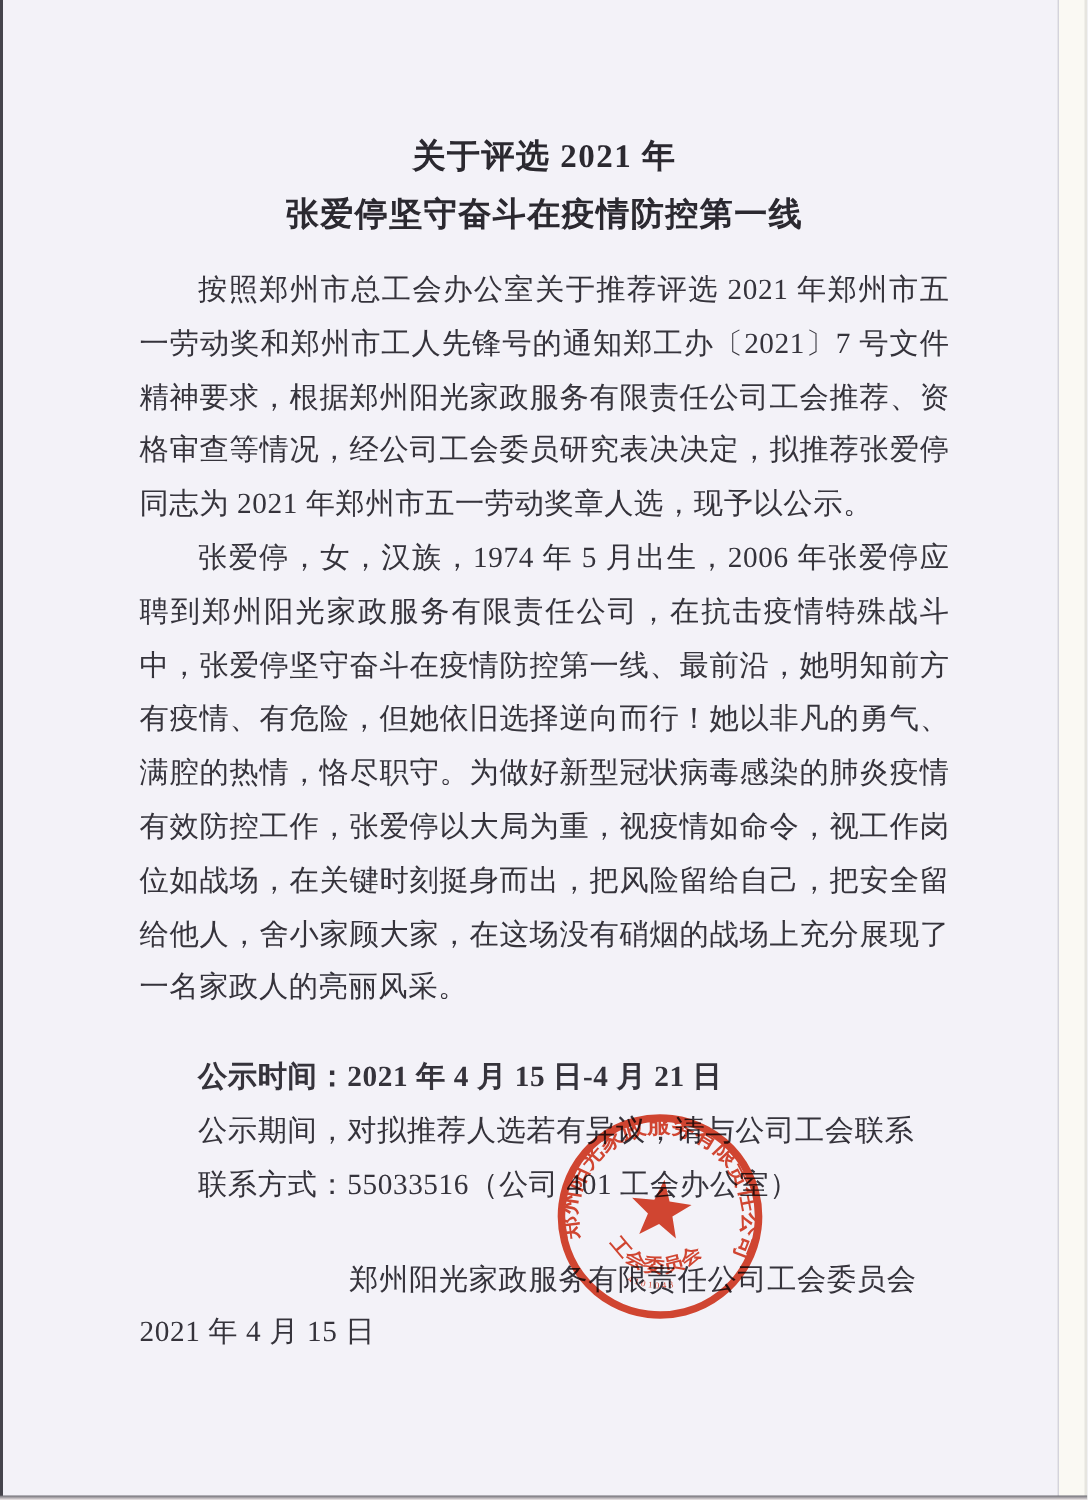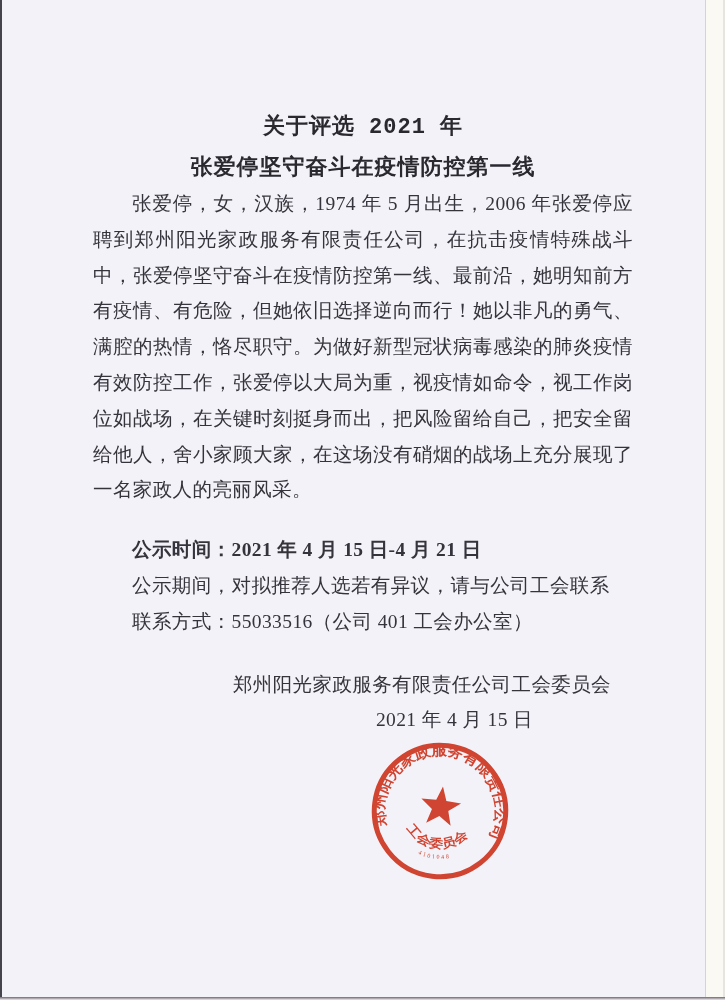--- a/index.html
+++ b/index.html
@@ -41,42 +41,42 @@
     top: 0;
   }
   .title {
     font-size: 22px;
     font-weight: bold;
     text-align: center;
     line-height: 39px;
     letter-spacing: 1px;
     color: #2b2930;
   }
-  .title-1 { margin-top: 108px; font-family: Liberation Mono, monospace; }
+  .title-1 { margin-top: 84px; }
   .body-text {
     font-size: 19.5px;
     line-height: 35.8px;
     letter-spacing: 0.4px;
     color: #35333b;
   }
   .para {
     text-align: justify;
     text-indent: 2em;
   }
   .para-1 { margin-top: 14px; }
   .notice-line { text-indent: 2em; white-space: nowrap; }
   .notice-first { margin-top: 24px; font-weight: bold; }
   .signature {
     text-align: right;
     padding-right: 22px;
     margin-top: 27px;
     white-space: nowrap;
   }
   .sign-date {
-    text-align: right;
+    text-align: left;
     padding-right: 100px;
     white-space: nowrap;
   }
   .seal {
     position: absolute;
     left: 367px;
     top: 738px;
     width: 146px;
     height: 146px;
     mix-blend-mode: multiply;
@@ -86,20 +86,21 @@
 </style>
 </head>
 <body>
 
 <div class="page">
 
   <div class="content">
     <div class="title title-1">关于评选 2021 年</div>
     <div class="title title-2">张爱停坚守奋斗在疫情防控第一线</div>
 
+    <p class="body-text para para-1">按照郑州市总工会办公室关于推荐评选 2021 年郑州市五一劳动奖和郑州市工人先锋号的通知郑工办〔2021〕7 号文件精神要求，根据郑州阳光家政服务有限责任公司工会推荐、资格审查等情况，经公司工会委员研究表决决定，拟推荐张爱停同志为 2021 年郑州市五一劳动奖章人选，现予以公示。</p>
 
     <p class="body-text para">张爱停，女，汉族，1974 年 5 月出生，2006 年张爱停应聘到郑州阳光家政服务有限责任公司，在抗击疫情特殊战斗中，张爱停坚守奋斗在疫情防控第一线、最前沿，她明知前方有疫情、有危险，但她依旧选择逆向而行！她以非凡的勇气、满腔的热情，恪尽职守。为做好新型冠状病毒感染的肺炎疫情有效防控工作，张爱停以大局为重，视疫情如命令，视工作岗位如战场，在关键时刻挺身而出，把风险留给自己，把安全留给他人，舍小家顾大家，在这场没有硝烟的战场上充分展现了一名家政人的亮丽风采。</p>
 
     <div class="body-text notice-line notice-first">公示时间：2021 年 4 月 15 日-4 月 21 日</div>
     <div class="body-text notice-line">公示期间，对拟推荐人选若有异议，请与公司工会联系</div>
     <div class="body-text notice-line">联系方式：55033516（公司 401 工会办公室）</div>
 
     <div class="body-text signature">郑州阳光家政服务有限责任公司工会委员会</div>
     <div class="body-text sign-date">2021 年 4 月 15 日</div>
   </div>

